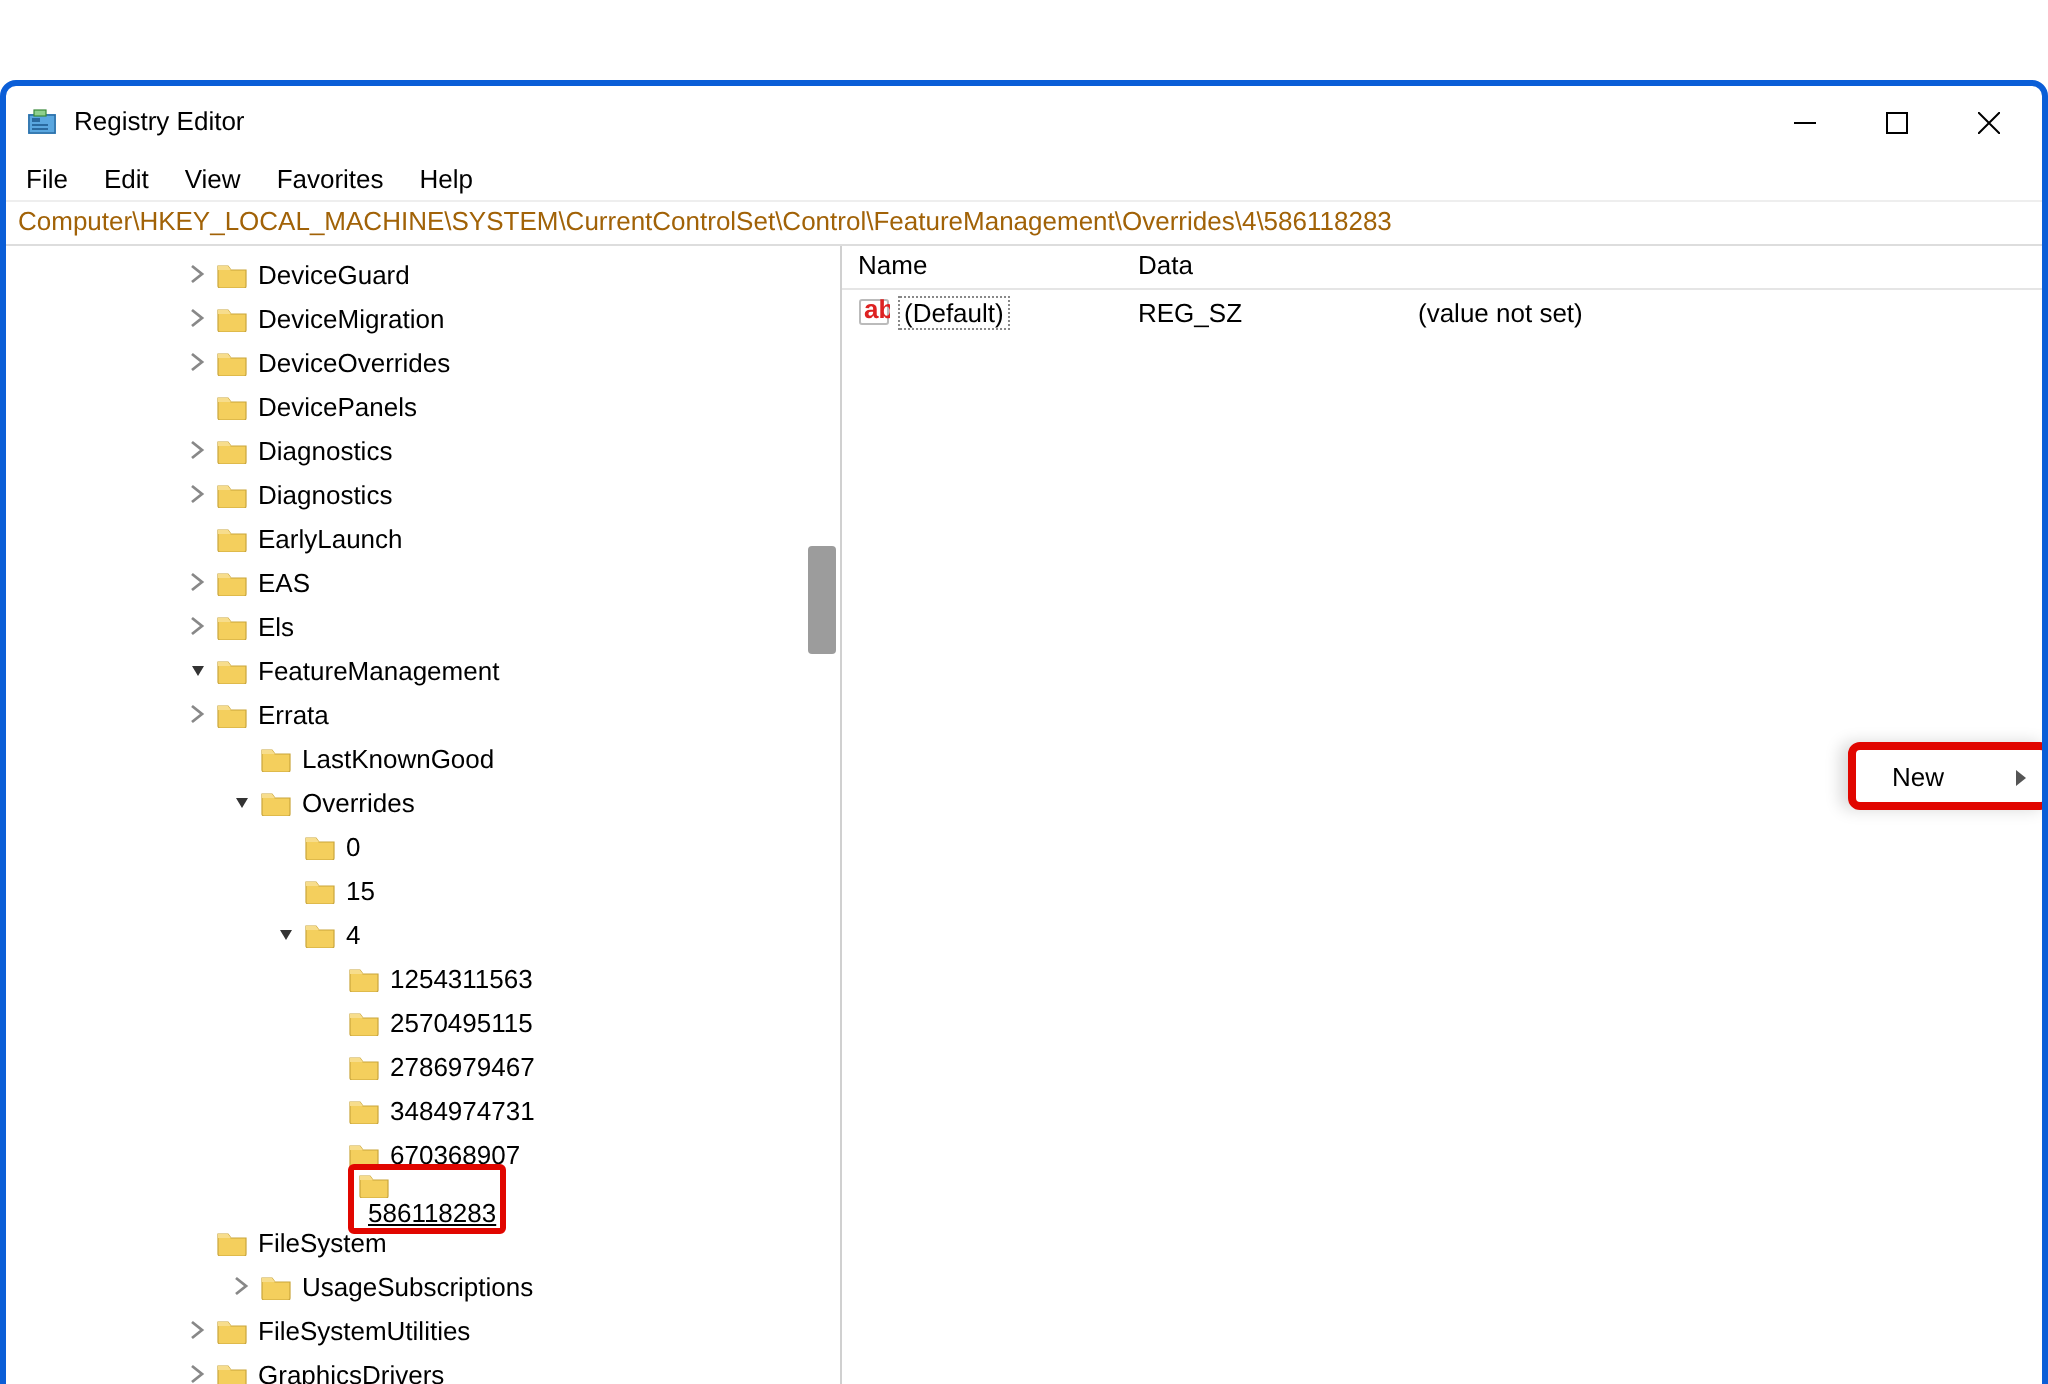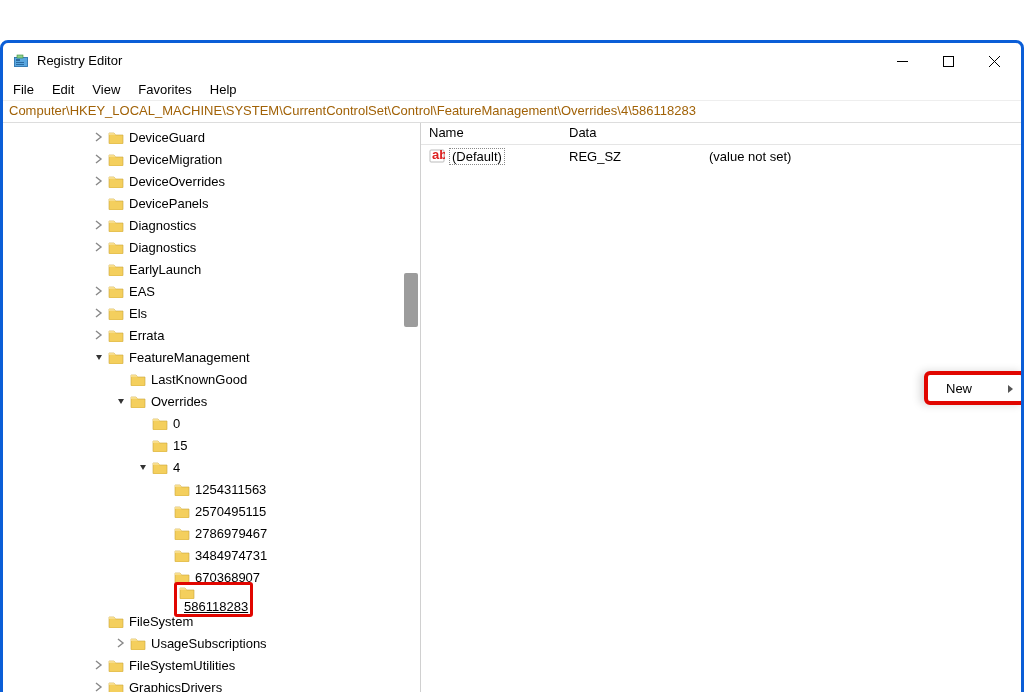--- a/index.html
+++ b/index.html
@@ -209,43 +209,43 @@
             <span class="folder">
               <svg viewBox="0 0 16 14">
                 <path d="M1 3 h5 l1.5 2 H15 v8 a1 1 0 0 1 -1 1 H2 a1 1 0 0 1 -1 -1 z" fill="#f4cf5d" stroke="#caa63b" stroke-width="0.6"></path>
                 <path d="M1 3 h5 l1.5 2 H1 z" fill="#f7dd8c"></path>
               </svg>
             </span>
             <span class="lbl">Els</span>
           </div>
           <div class="row">
             <span class="tgap" style="width: 90px;"></span>
-            <span class="chev"><svg viewBox="0 0 12 12">
-                <path d="M3 2 L8 6 L3 10" fill="none" stroke="currentColor" stroke-width="1.4"></path>
-              </svg></span>
-            <span class="folder">
-              <svg viewBox="0 0 16 14">
-                <path d="M1 3 h5 l1.5 2 H15 v8 a1 1 0 0 1 -1 1 H2 a1 1 0 0 1 -1 -1 z" fill="#f4cf5d" stroke="#caa63b" stroke-width="0.6"></path>
-                <path d="M1 3 h5 l1.5 2 H1 z" fill="#f7dd8c"></path>
-              </svg>
-            </span>
-            <span class="lbl">Errata</span>
-          </div>
-          <div class="row">
-            <span class="tgap" style="width: 90px;"></span>
             <span class="chev open"><svg viewBox="0 0 12 12">
                 <path d="M3 4 L9 4 L6 9 z" fill="currentColor"></path>
               </svg></span>
             <span class="folder">
               <svg viewBox="0 0 16 14">
                 <path d="M1 3 h5 l1.5 2 H15 v8 a1 1 0 0 1 -1 1 H2 a1 1 0 0 1 -1 -1 z" fill="#f4cf5d" stroke="#caa63b" stroke-width="0.6"></path>
                 <path d="M1 3 h5 l1.5 2 H1 z" fill="#f7dd8c"></path>
               </svg>
             </span>
             <span class="lbl">FeatureManagement</span>
+          </div>
+          <div class="row">
+            <span class="tgap" style="width: 90px;"></span>
+            <span class="chev"><svg viewBox="0 0 12 12">
+                <path d="M3 2 L8 6 L3 10" fill="none" stroke="currentColor" stroke-width="1.4"></path>
+              </svg></span>
+            <span class="folder">
+              <svg viewBox="0 0 16 14">
+                <path d="M1 3 h5 l1.5 2 H15 v8 a1 1 0 0 1 -1 1 H2 a1 1 0 0 1 -1 -1 z" fill="#f4cf5d" stroke="#caa63b" stroke-width="0.6"></path>
+                <path d="M1 3 h5 l1.5 2 H1 z" fill="#f7dd8c"></path>
+              </svg>
+            </span>
+            <span class="lbl">Errata</span>
           </div>
           <div class="row">
             <span class="tgap" style="width: 112px;"></span>
             <span class="chev"></span>
             <span class="folder">
               <svg viewBox="0 0 16 14">
                 <path d="M1 3 h5 l1.5 2 H15 v8 a1 1 0 0 1 -1 1 H2 a1 1 0 0 1 -1 -1 z" fill="#f4cf5d" stroke="#caa63b" stroke-width="0.6"></path>
                 <path d="M1 3 h5 l1.5 2 H1 z" fill="#f7dd8c"></path>
               </svg>
             </span>

